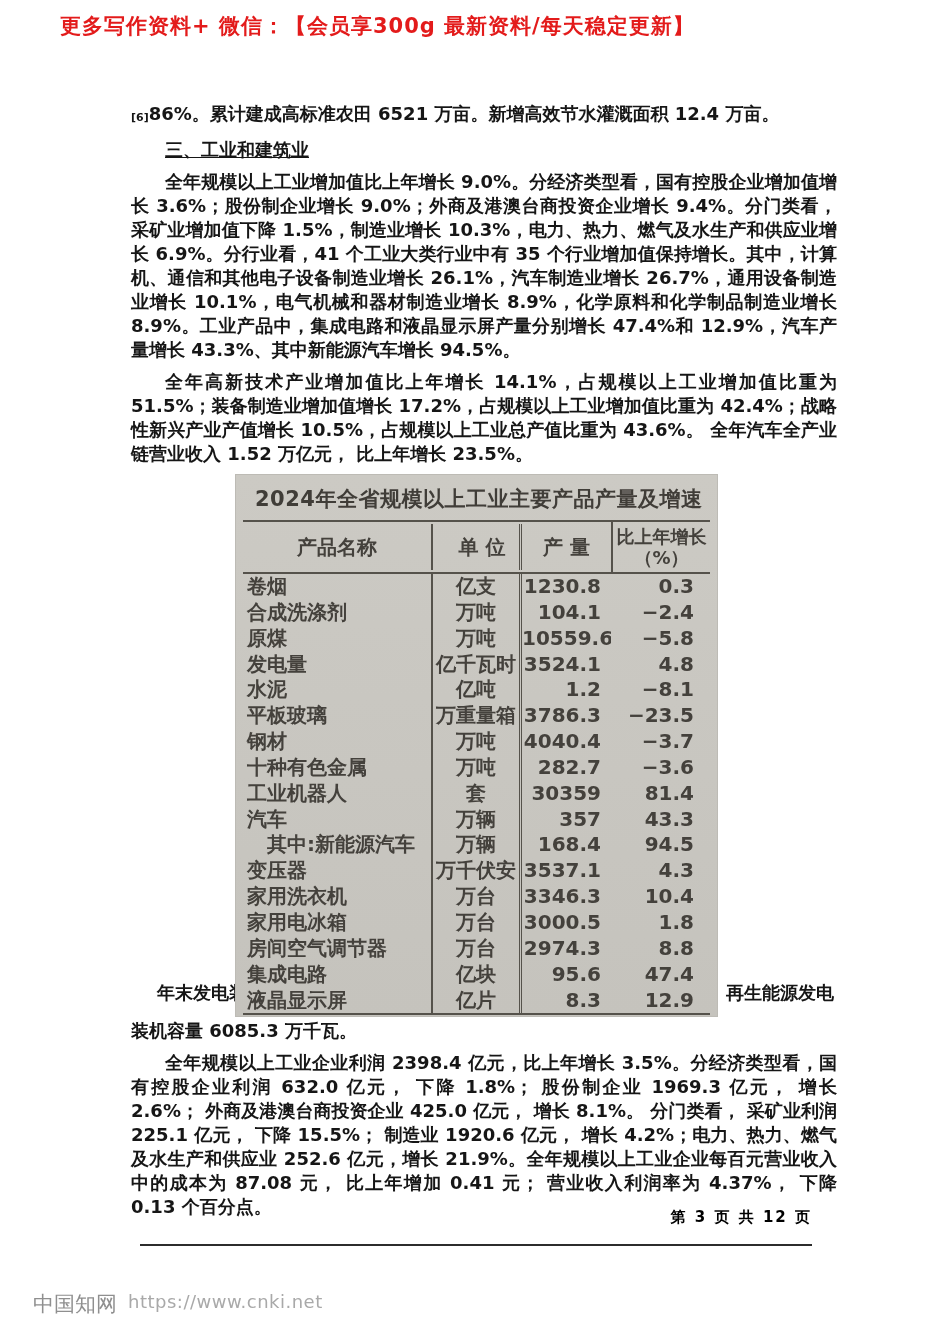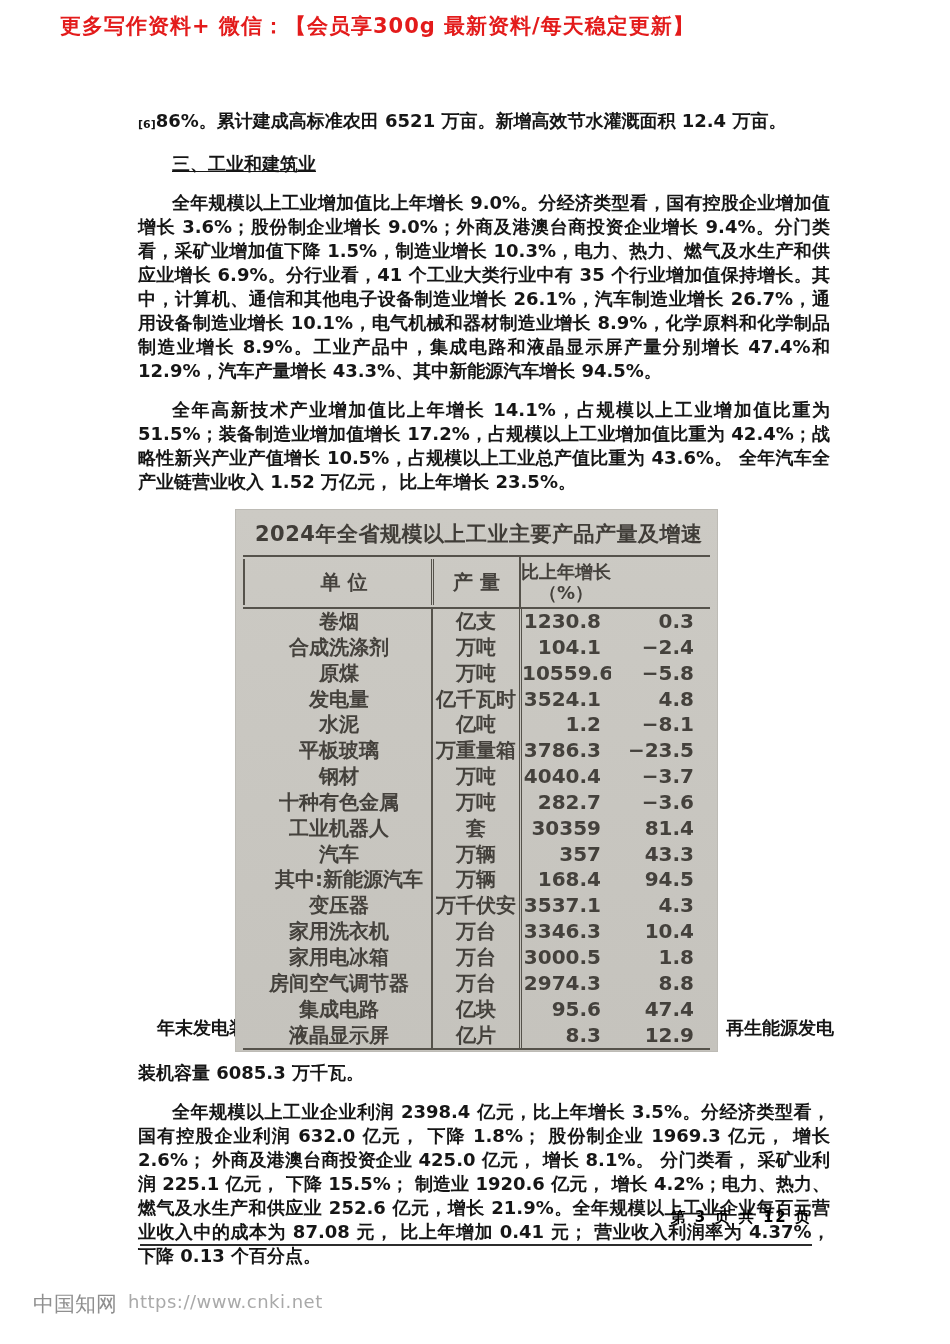--- a/index.html
+++ b/index.html
@@ -13,21 +13,21 @@
     position:absolute; left:60px; top:12px;
     font-size:21px; font-weight:bold; color:#e31b1b; letter-spacing:1px;
     white-space:nowrap;
   }
   
   .content {
     position:absolute; left:123px; top:94px; width:722px;
     color:#161616; font-size:18px; line-height:24px; font-weight:600;
     text-align:justify;
   }
-  .content p { margin:15px; }
+  .content p { margin:8px; }
   .indent { text-indent:34px; }
   .ref { font-size:11px; font-weight:600; vertical-align:-1px; }
   .heading { text-indent:34px; font-weight:700;text-decoration:underline; }
 
   
   .table-wrap { position:relative; height:537px; margin-top:8px; }
   .overlap-left  { position:absolute; left:34px;  top:507px; white-space:nowrap; }
   .overlap-right { position:absolute; left:603px; top:507px; white-space:nowrap; }
 
   .scan {
@@ -45,21 +45,21 @@
   .scan-header {
     display:grid; grid-template-columns:188px 88px 92px 1fr;
     border-bottom:2px solid #55524b; align-items:center;
   }
   .hcell { text-align:center; font-size:20px; padding:11px 0; }
   .h-unit   { border-left:2px solid #55524b;padding-left:12px; }
   .h-output { border-left:3px double #55524b; }
   .h-growth { border-left:2px solid #55524b; font-size:18px; padding:4px 0; line-height:21px; }
   .trow { display:grid; grid-template-columns:188px 88px 92px 1fr; height:25.85px; }
   .tcell { font-size:20px; line-height:25.85px; white-space:nowrap; overflow:hidden; }
-  .c-name   { text-align:center; padding-left:4px; }
+  .c-name   { text-align:left; padding-left:4px; }
   .c-unit   { text-align:center; border-left:2px solid #55524b; }
   .c-output { text-align:right; padding-right:10px; border-left:3px double #55524b; }
   .c-growth { text-align:right; padding-right:16px; }
 
   
   .page-num {
     position:absolute; left:123px; top:1208px; width:689px; text-align:right;
     font-size:15px; color:#000000; font-weight:600; letter-spacing:2px;
   }
   .rule { position:absolute; left:140px; top:1244px; width:672px; height:2px; background:#2c2c2c; }
@@ -83,20 +83,21 @@
     <p class="indent">全年高新技术产业增加值比上年增长 14.1%，占规模以上工业增加值比重为 51.5%；装备制造业增加值增长 17.2%，占规模以上工业增加值比重为 42.4%；战略性新兴产业产值增长 10.5%，占规模以上工业总产值比重为 43.6%。 全年汽车全产业链营业收入 1.52 万亿元， 比上年增长 23.5%。</p>
 
     <div class="table-wrap">
       <span class="overlap-left">年末发电装</span>
       <span class="overlap-right">再生能源发电</span>
 
       <div class="scan">
         <div class="scan-title">2024年全省规模以上工业主要产品产量及增速</div>
         <div class="scan-table">
           <div class="scan-header">
+            <div class="hcell h-name">产品名称</div>
             <div class="hcell h-unit">单 位</div>
             <div class="hcell h-output">产 量</div>
             <div class="hcell h-growth">
               <div>比上年增长</div>
               <div>（%）</div>
             </div>
           </div>
           <div id="table-body">
               <div class="trow">
                 <div class="tcell c-name">卷烟</div>

